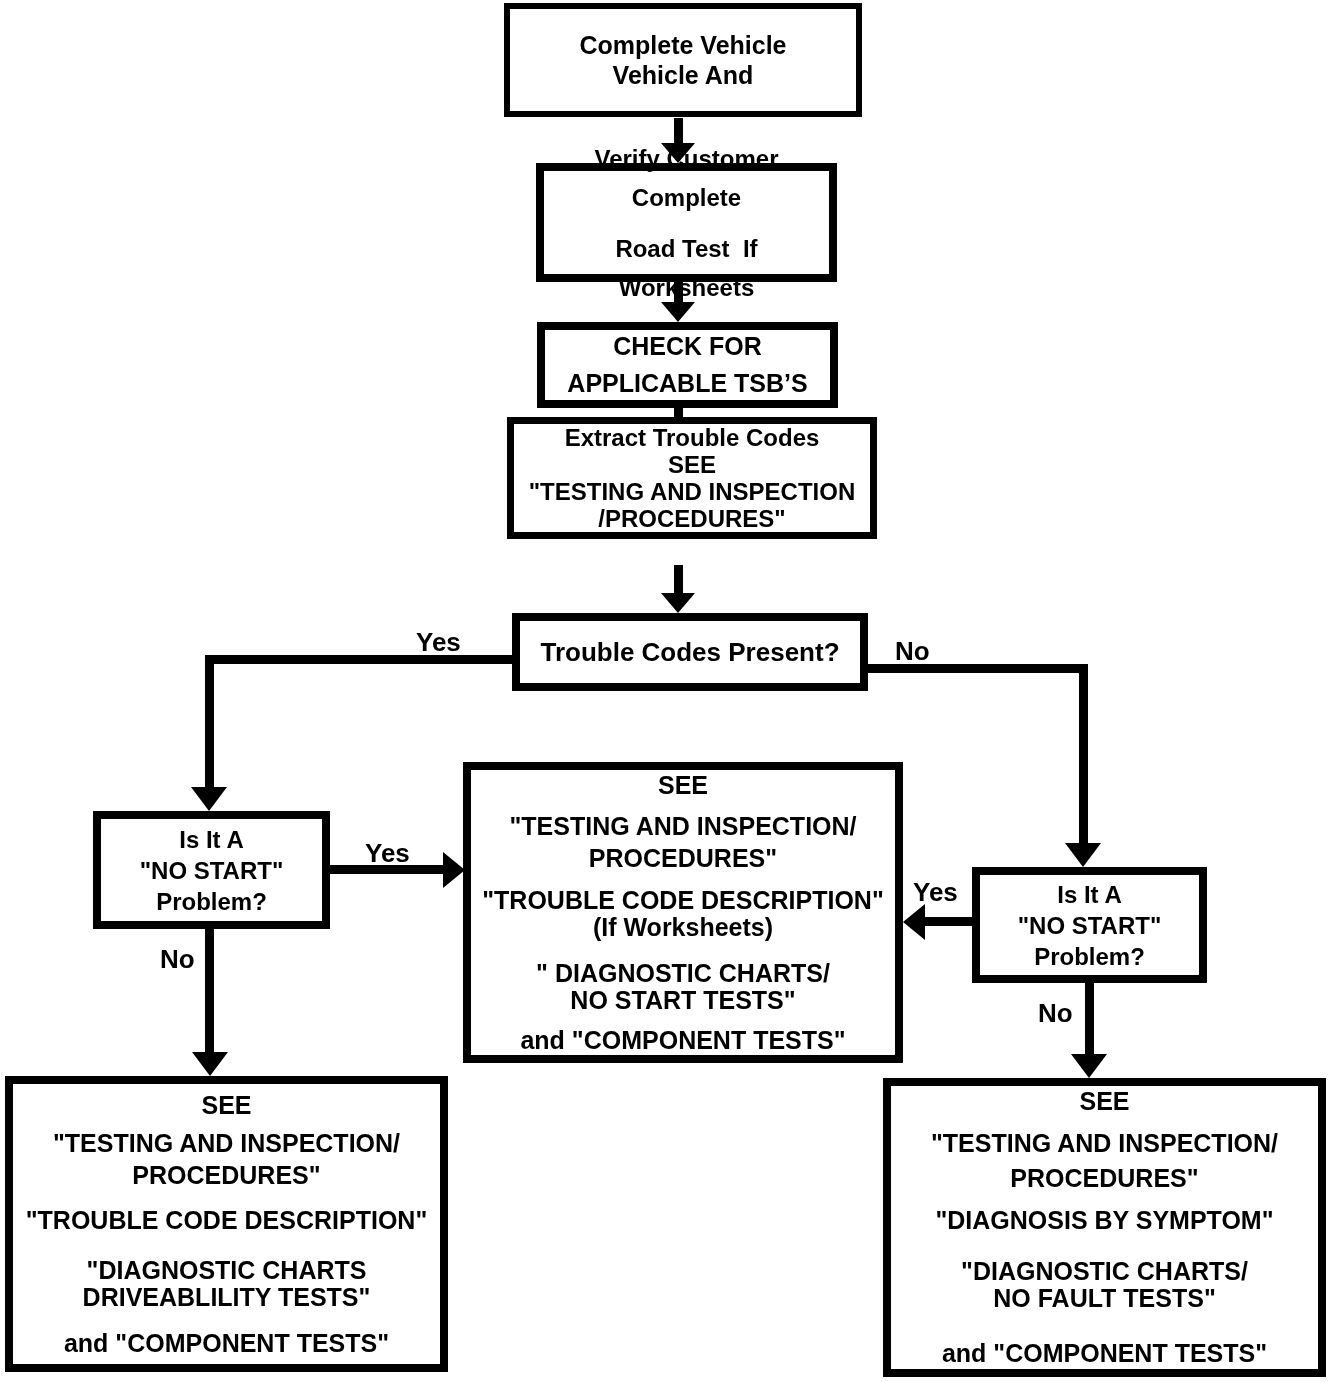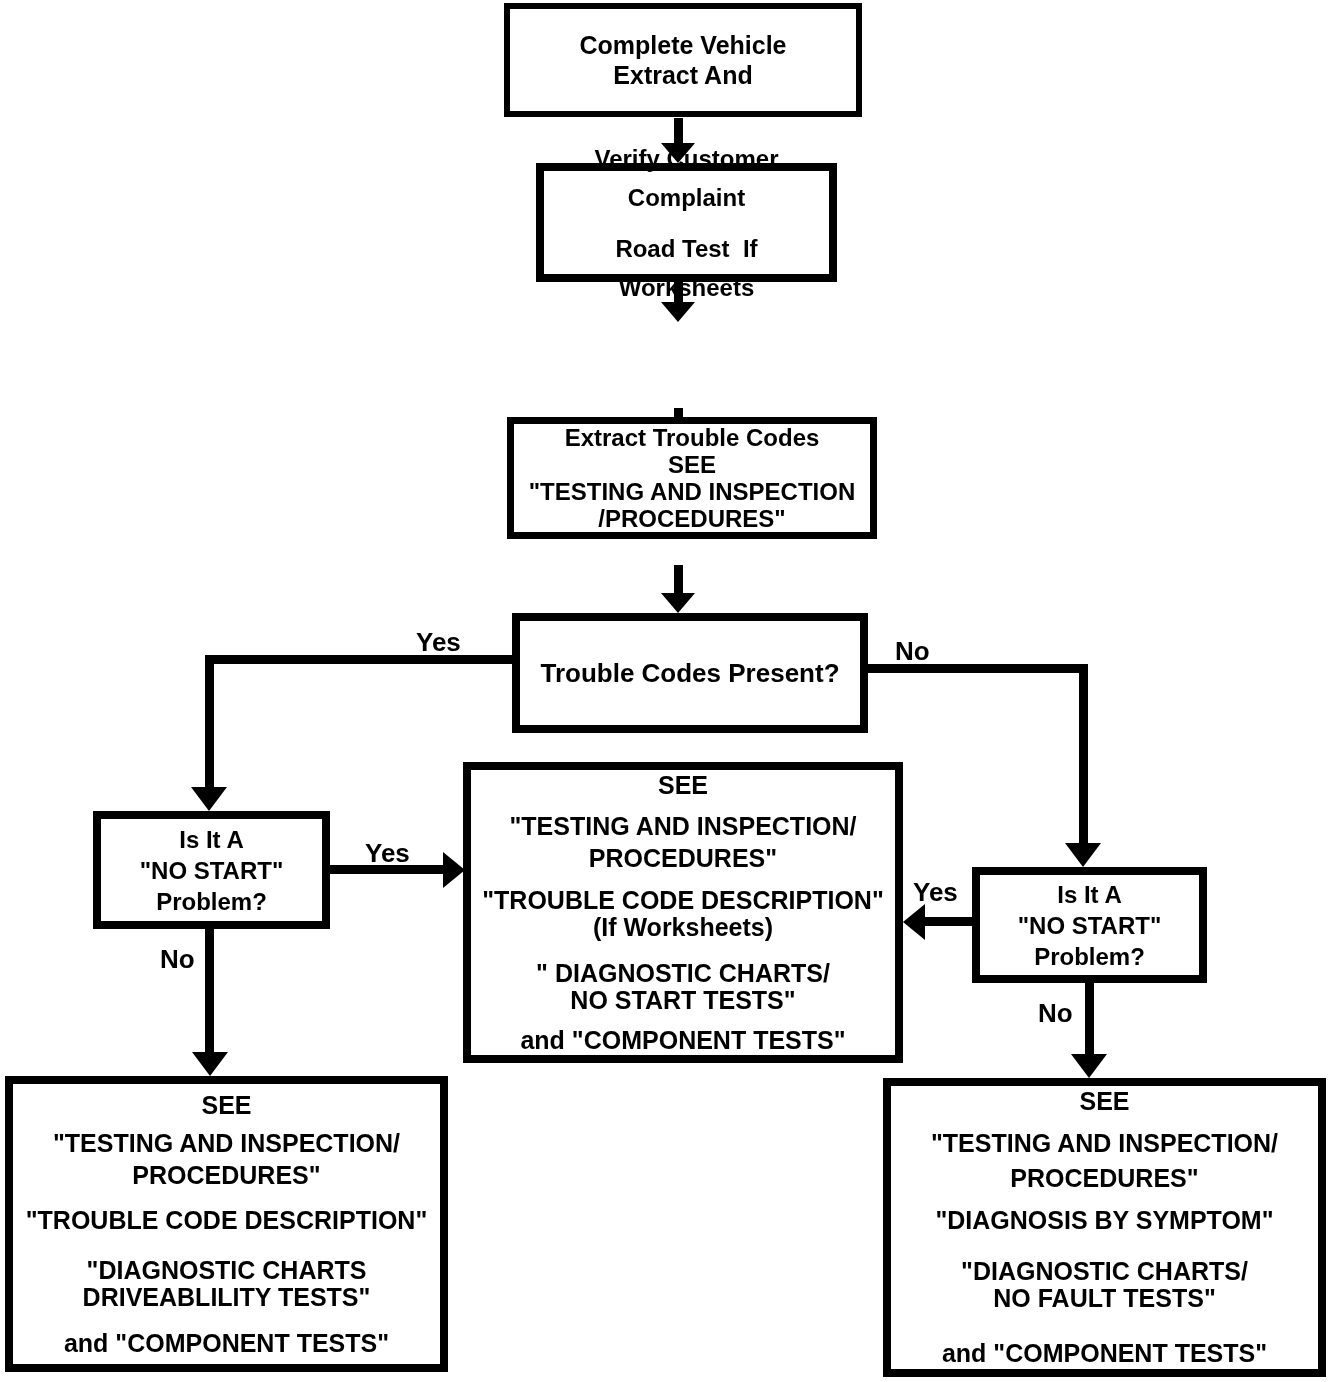--- a/index.html
+++ b/index.html
@@ -23,21 +23,21 @@
     text-align: center;
     font-weight: bold;
     box-sizing: border-box;
   }
   .bl { white-space: pre; }
   
   #b1 { left: 504px; top: 3px;    width: 358px; height: 114px; border-width: 6px; font-size: 25px; line-height: 30px; }
   #b2 { left: 536px; top: 163px;  width: 301px; height: 119px; font-size: 24px; line-height: 25px; gap: 14px; }
   #b3 { left: 537px; top: 322px;  width: 301px; height: 86px;  font-size: 25px; line-height: 27px; }
   #b4 { left: 507px; top: 417px;  width: 370px; height: 122px; border-width: 7px; font-size: 24px; line-height: 27px; }
-  #b5 { left: 512px; top: 613px;  width: 356px; height: 120px; font-size: 26px; line-height: 30px; }
+  #b5 { left: 512px; top: 613px;  width: 356px; height: 78px; font-size: 26px; line-height: 30px; }
   
   #b6 { left: 93px;  top: 811px;  width: 237px; height: 118px; font-size: 24px; line-height: 31px; }
   #b8 { left: 972px; top: 867px;  width: 235px; height: 116px; font-size: 24px; line-height: 31px; }
   
   #b7  { left: 463px; top: 762px;  width: 440px; height: 301px; font-size: 25px; line-height: 27px; }
   #b9  { left: 5px;   top: 1076px; width: 443px; height: 296px; font-size: 25px; line-height: 27px; }
   #b10 { left: 883px; top: 1078px; width: 443px; height: 299px; font-size: 25px; line-height: 27px; }
 
   .vline, .hline { position: absolute; background: #000000; }
   .ah { position: absolute; width: 0; height: 0; }
@@ -48,36 +48,40 @@
 
   .lbl { position: absolute; font-weight: bold; font-size: 26px; line-height: 26px; }
 </style>
 </head>
 <body>
 
 <div id="stage">
 
   <div class="box" id="b1">
     <div class="bl">Complete Vehicle</div>
-    <div class="bl">Extract And</div>
+    <div class="bl">Vehicle And</div>
   </div>
 
   <div class="vline" style="left:674px; top:118px; width:9px; height:28px;"></div>
   <div class="ah ah-down" style="left:661px; top:143px;"></div>
 
   <div class="box" id="b2">
     <div class="bl">Verify Customer</div>
-    <div class="bl">Complaint</div>
+    <div class="bl">Complete</div>
     <div class="bl" style="margin-top:12px;">Road Test  If</div>
     <div class="bl">Worksheets</div>
   </div>
 
   <div class="vline" style="left:674px; top:282px; width:9px; height:22px;"></div>
   <div class="ah ah-down" style="left:661px; top:302px;"></div>
 
+  <div class="box" id="b3">
+    <div class="bl">CHECK FOR</div>
+    <div class="bl" style="margin-top:10px;">APPLICABLE TSB’S</div>
+  </div>
 
   <div class="vline" style="left:674px; top:408px; width:9px; height:18px;"></div>
   <div class="ah ah-down" style="left:661px; top:423px;"></div>
 
   <div class="box" id="b4">
     <div class="bl">Extract Trouble Codes</div>
     <div class="bl">SEE</div>
     <div class="bl">"TESTING AND INSPECTION</div>
     <div class="bl">/PROCEDURES"</div>
   </div>

